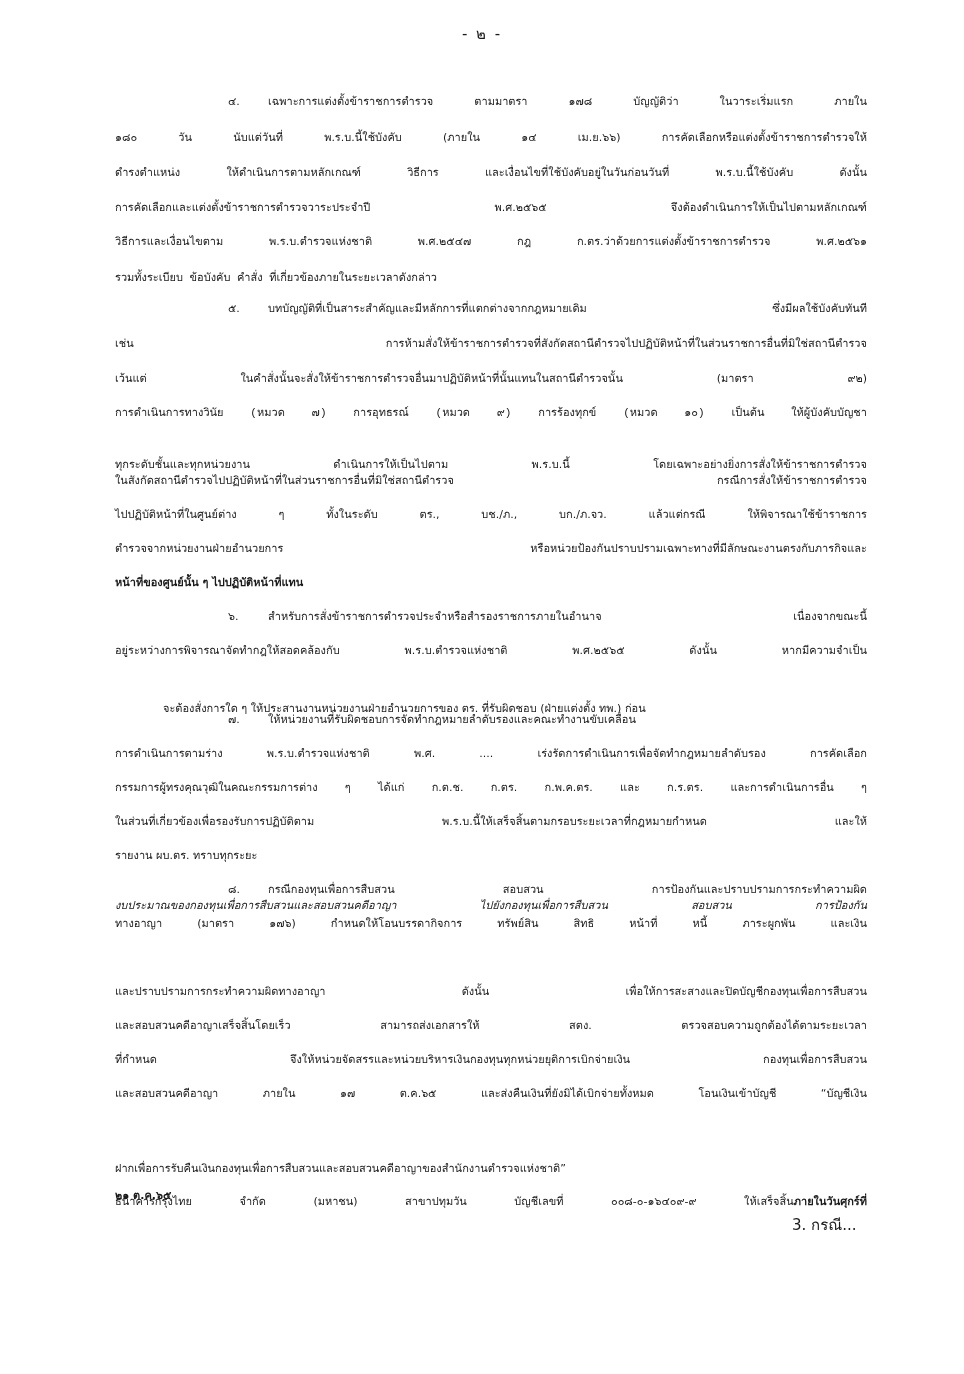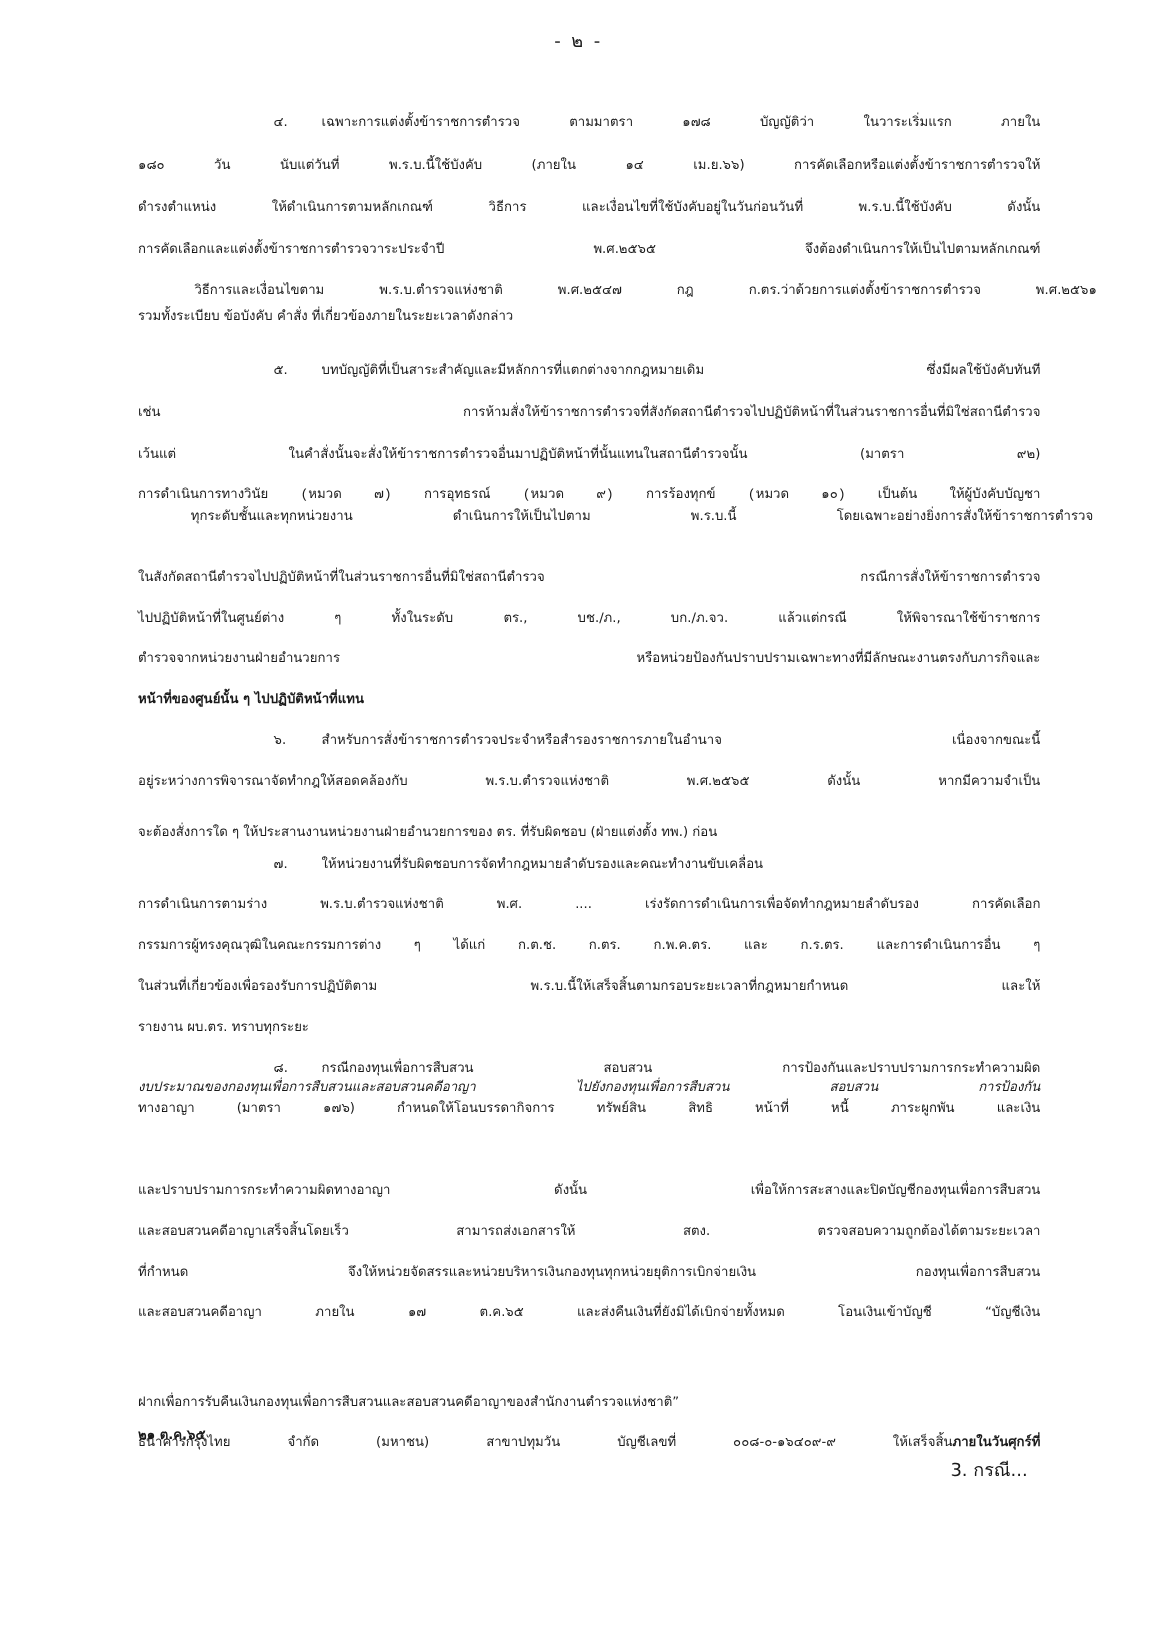--- a/index.html
+++ b/index.html
@@ -18,34 +18,34 @@
 </head>
 <body>
 
 <div class="page-num">- ๒ -</div>
 
 <div id="doc-body">
     <div class="line first just" style="top: 92px;"><span class="num">๔.</span><span>เฉพาะการแต่งตั้งข้าราชการตำรวจ ตามมาตรา ๑๗๘ บัญญัติว่า ในวาระเริ่มแรก ภายใน</span></div>
     <div class="line just" style="top: 128px;"><span>๑๘๐ วัน นับแต่วันที่ พ.ร.บ.นี้ใช้บังคับ (ภายใน ๑๔ เม.ย.๖๖) การคัดเลือกหรือแต่งตั้งข้าราชการตำรวจให้</span></div>
     <div class="line just" style="top: 163px;"><span>ดำรงตำแหน่ง ให้ดำเนินการตามหลักเกณฑ์ วิธีการ และเงื่อนไขที่ใช้บังคับอยู่ในวันก่อนวันที่ พ.ร.บ.นี้ใช้บังคับ  ดังนั้น</span></div>
     <div class="line just" style="top: 198px;"><span>การคัดเลือกและแต่งตั้งข้าราชการตำรวจวาระประจำปี พ.ศ.๒๕๖๕ จึงต้องดำเนินการให้เป็นไปตามหลักเกณฑ์</span></div>
-    <div class="line just" style="top: 232px; margin-left: 47px;"><span>วิธีการและเงื่อนไขตาม พ.ร.บ.ตำรวจแห่งชาติ พ.ศ.๒๕๔๗ กฎ ก.ตร.ว่าด้วยการแต่งตั้งข้าราชการตำรวจ พ.ศ.๒๕๖๑</span></div>
-    <div class="line" style="top: 254px;"><span>รวมทั้งระเบียบ ข้อบังคับ คำสั่ง ที่เกี่ยวข้องภายในระยะเวลาดังกล่าว</span></div>
+    <div class="line just" style="top: 232px;"><span>วิธีการและเงื่อนไขตาม พ.ร.บ.ตำรวจแห่งชาติ พ.ศ.๒๕๔๗ กฎ ก.ตร.ว่าด้วยการแต่งตั้งข้าราชการตำรวจ พ.ศ.๒๕๖๑</span></div>
+    <div class="line" style="top: 268px; font-family: Liberation Mono, monospace;"><span>รวมทั้งระเบียบ ข้อบังคับ คำสั่ง ที่เกี่ยวข้องภายในระยะเวลาดังกล่าว</span></div>
     <div class="line first just" style="top: 299px;"><span class="num">๕.</span><span>บทบัญญัติที่เป็นสาระสำคัญและมีหลักการที่แตกต่างจากกฎหมายเดิม ซึ่งมีผลใช้บังคับทันที</span></div>
     <div class="line just" style="top: 334px;"><span>เช่น การห้ามสั่งให้ข้าราชการตำรวจที่สังกัดสถานีตำรวจไปปฏิบัติหน้าที่ในส่วนราชการอื่นที่มิใช่สถานีตำรวจ</span></div>
     <div class="line just" style="top: 369px;"><span>เว้นแต่ ในคำสั่งนั้นจะสั่งให้ข้าราชการตำรวจอื่นมาปฏิบัติหน้าที่นั้นแทนในสถานีตำรวจนั้น (มาตรา ๙๒)</span></div>
     <div class="line just" style="top: 403px; font-family: Liberation Mono, monospace;"><span>การดำเนินการทางวินัย (หมวด ๗) การอุทธรณ์ (หมวด ๙) การร้องทุกข์ (หมวด ๑๐) เป็นต้น ให้ผู้บังคับบัญชา</span></div>
-    <div class="line just" style="top: 420px; margin-left: 44px;"><span>ทุกระดับชั้นและทุกหน่วยงาน ดำเนินการให้เป็นไปตาม พ.ร.บ.นี้ โดยเฉพาะอย่างยิ่งการสั่งให้ข้าราชการตำรวจ</span></div>
+    <div class="line just" style="top: 455px;"><span>ทุกระดับชั้นและทุกหน่วยงาน ดำเนินการให้เป็นไปตาม พ.ร.บ.นี้ โดยเฉพาะอย่างยิ่งการสั่งให้ข้าราชการตำรวจ</span></div>
     <div class="line just" style="top: 471px;"><span>ในสังกัดสถานีตำรวจไปปฏิบัติหน้าที่ในส่วนราชการอื่นที่มิใช่สถานีตำรวจ กรณีการสั่งให้ข้าราชการตำรวจ</span></div>
     <div class="line just" style="top: 505px;"><span>ไปปฏิบัติหน้าที่ในศูนย์ต่าง ๆ ทั้งในระดับ ตร., บช./ภ., บก./ภ.จว. แล้วแต่กรณี ให้พิจารณาใช้ข้าราชการ</span></div>
     <div class="line just" style="top: 539px;"><span>ตำรวจจากหน่วยงานฝ่ายอำนวยการ หรือหน่วยป้องกันปราบปรามเฉพาะทางที่มีลักษณะงานตรงกับภารกิจและ</span></div>
     <div class="line" style="top: 573px; font-weight: bold;"><span>หน้าที่ของศูนย์นั้น ๆ ไปปฏิบัติหน้าที่แทน</span></div>
     <div class="line first just" style="top: 607px;"><span class="num">๖.</span><span>สำหรับการสั่งข้าราชการตำรวจประจำหรือสำรองราชการภายในอำนาจ เนื่องจากขณะนี้</span></div>
     <div class="line just" style="top: 641px;"><span>อยู่ระหว่างการพิจารณาจัดทำกฎให้สอดคล้องกับ พ.ร.บ.ตำรวจแห่งชาติ พ.ศ.๒๕๖๕ ดังนั้น หากมีความจำเป็น</span></div>
-    <div class="line" style="top: 684px;"><span>จะต้องสั่งการใด ๆ ให้ประสานงานหน่วยงานฝ่ายอำนวยการของ ตร. ที่รับผิดชอบ (ฝ่ายแต่งตั้ง ทพ.) ก่อน</span></div>
+    <div class="line" style="top: 699px; margin-left: 48px;"><span>จะต้องสั่งการใด ๆ ให้ประสานงานหน่วยงานฝ่ายอำนวยการของ ตร. ที่รับผิดชอบ (ฝ่ายแต่งตั้ง ทพ.) ก่อน</span></div>
     <div class="line first just" style="top: 710px;"><span class="num">๗.</span><span>ให้หน่วยงานที่รับผิดชอบการจัดทำกฎหมายลำดับรองและคณะทำงานขับเคลื่อน</span></div>
     <div class="line just" style="top: 744px;"><span>การดำเนินการตามร่าง พ.ร.บ.ตำรวจแห่งชาติ พ.ศ. .... เร่งรัดการดำเนินการเพื่อจัดทำกฎหมายลำดับรอง การคัดเลือก</span></div>
     <div class="line just" style="top: 778px;"><span>กรรมการผู้ทรงคุณวุฒิในคณะกรรมการต่าง ๆ ได้แก่ ก.ต.ช. ก.ตร. ก.พ.ค.ตร. และ ก.ร.ตร. และการดำเนินการอื่น ๆ</span></div>
     <div class="line just" style="top: 812px;"><span>ในส่วนที่เกี่ยวข้องเพื่อรองรับการปฏิบัติตาม พ.ร.บ.นี้ให้เสร็จสิ้นตามกรอบระยะเวลาที่กฎหมายกำหนด และให้</span></div>
     <div class="line" style="top: 846px;"><span>รายงาน ผบ.ตร. ทราบทุกระยะ</span></div>
     <div class="line first just" style="top: 880px;"><span class="num">๘.</span><span>กรณีกองทุนเพื่อการสืบสวน สอบสวน การป้องกันและปราบปรามการกระทำความผิด</span></div>
     <div class="line just" style="top: 914px;"><span>ทางอาญา (มาตรา ๑๗๖) กำหนดให้โอนบรรดากิจการ ทรัพย์สิน สิทธิ หน้าที่ หนี้ ภาระผูกพัน และเงิน</span></div>
     <div class="line just" style="top: 896px; font-style: italic;"><span>งบประมาณของกองทุนเพื่อการสืบสวนและสอบสวนคดีอาญา ไปยังกองทุนเพื่อการสืบสวน สอบสวน การป้องกัน</span></div>
     <div class="line just" style="top: 982px;"><span>และปราบปรามการกระทำความผิดทางอาญา ดังนั้น เพื่อให้การสะสางและปิดบัญชีกองทุนเพื่อการสืบสวน</span></div>
     <div class="line just" style="top: 1016px;"><span>และสอบสวนคดีอาญาเสร็จสิ้นโดยเร็ว สามารถส่งเอกสารให้ สตง. ตรวจสอบความถูกต้องได้ตามระยะเวลา</span></div>

